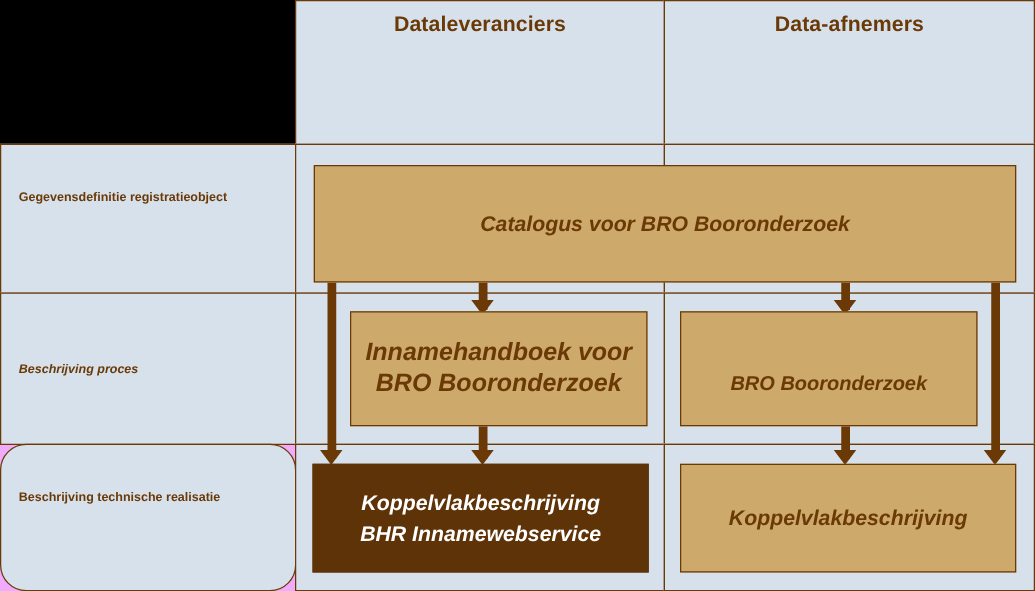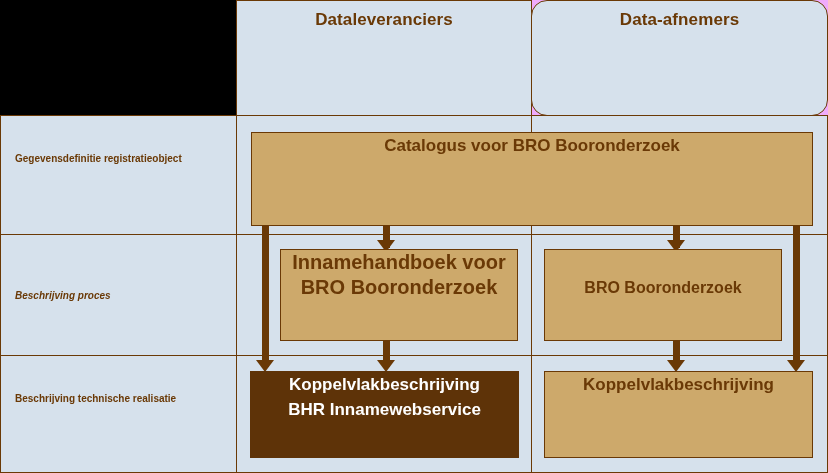--- a/index.html
+++ b/index.html
@@ -8,25 +8,25 @@
 
   #diagram{position:relative;width:828px;height:473px;background:#f0abfc;}
 
   
   .cell{position:absolute;box-sizing:border-box;
         background:#d6e1ec;border:1px solid #6a3906;}
   .cell.black{background:#000000;border:none;}
 
   .corner   {left:0;   top:0;   width:237px;height:116px;}
   .hdr-a    {left:236px;top:0;  width:296px;height:116px;}
-  .hdr-b    {left:531px;top:0;  width:297px;height:116px;border-radius:16px;}
+  .hdr-b    {left:531px;top:0;  width:297px;height:116px;}
 
   .lbl-1    {left:0;   top:115px;width:237px;height:120px;}
   .lbl-2    {left:0;   top:234px;width:237px;height:122px;}
-  .lbl-3    {left:0;   top:355px;width:237px;height:118px;}
+  .lbl-3    {left:0;   top:355px;width:237px;height:118px;border-radius:21px;}
 
   .r1a{left:236px;top:115px;width:296px;height:120px;}
   .r1b{left:531px;top:115px;width:297px;height:120px;}
   .r2a{left:236px;top:234px;width:296px;height:122px;}
   .r2b{left:531px;top:234px;width:297px;height:122px;}
   .r3a{left:236px;top:355px;width:296px;height:118px;}
   .r3b{left:531px;top:355px;width:297px;height:118px;}
 
   
   .hdr-text{position:absolute;top:9px;width:100%;text-align:center;
@@ -39,22 +39,22 @@
 
   
   .arrow-stem{position:absolute;width:7px;background:#6a3906;z-index:2;}
   .arrow-head{position:absolute;width:0;height:0;z-index:2;
               border-left:9px solid transparent;
               border-right:9px solid transparent;
               border-top:12px solid #6a3906;}
 
   
   .box{position:absolute;box-sizing:border-box;z-index:5;
-       display:flex;justify-content:center;
-       text-align:center;font-weight:bold;line-height:25px;}
+       display:flex;align-items:center;justify-content:center;
+       text-align:center;font-weight:bold;line-height:25px;font-style:italic;}
   .box.tan {background:#cda96b;border:1px solid #6a3906;color:#6a3906;}
   .box.dark{background:#5e3308;border:1px solid #5e3308;color:#ffffff;}
 
   .box-catalogus{left:251px;top:132px;width:562px;height:94px;font-size:17px;}
   .box-inname   {left:280px;top:249px;width:238px;height:92px;font-size:20px;}
   .box-uitgifte {left:544px;top:249px;width:238px;height:92px;font-size:16px;}
   .box-kvb-in   {left:250px;top:371px;width:269px;height:87px;font-size:17px;}
   .box-kvb-uit  {left:544px;top:371px;width:269px;height:87px;font-size:17px;}
 </style>
 </head>

